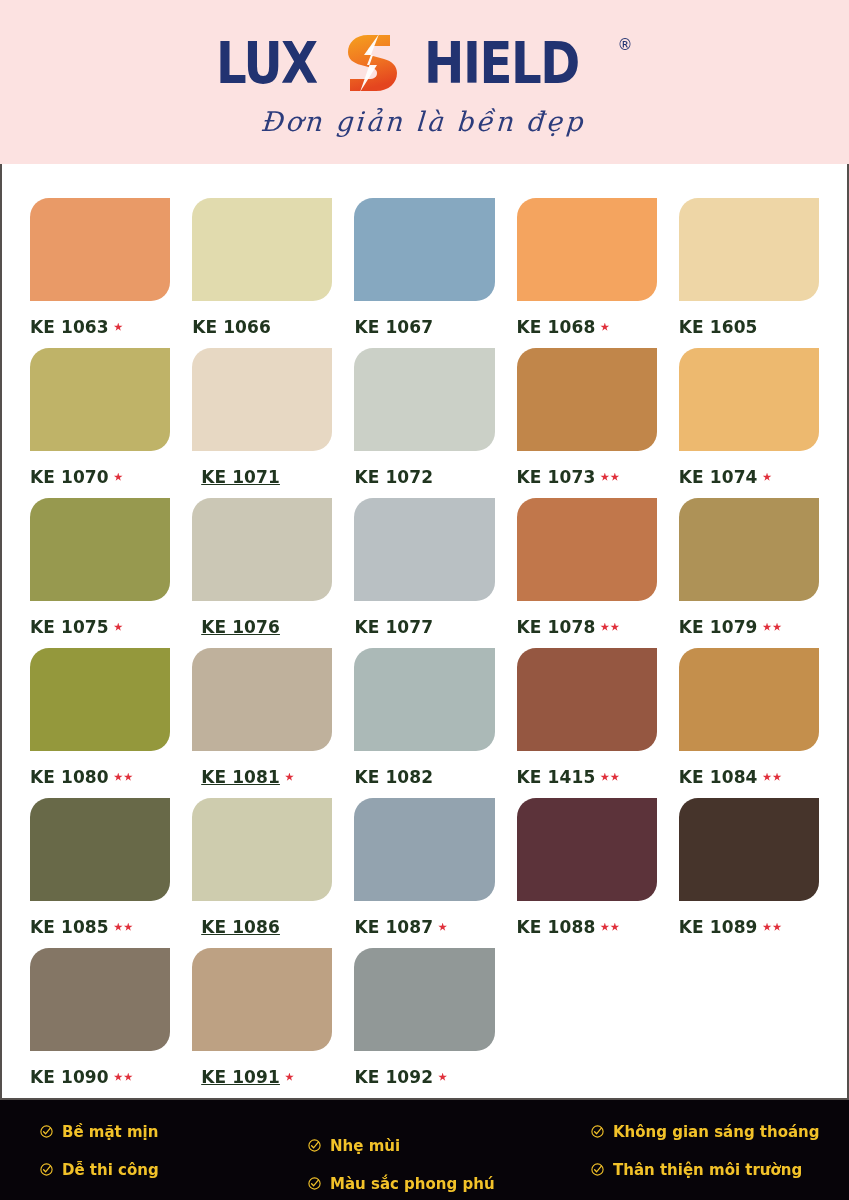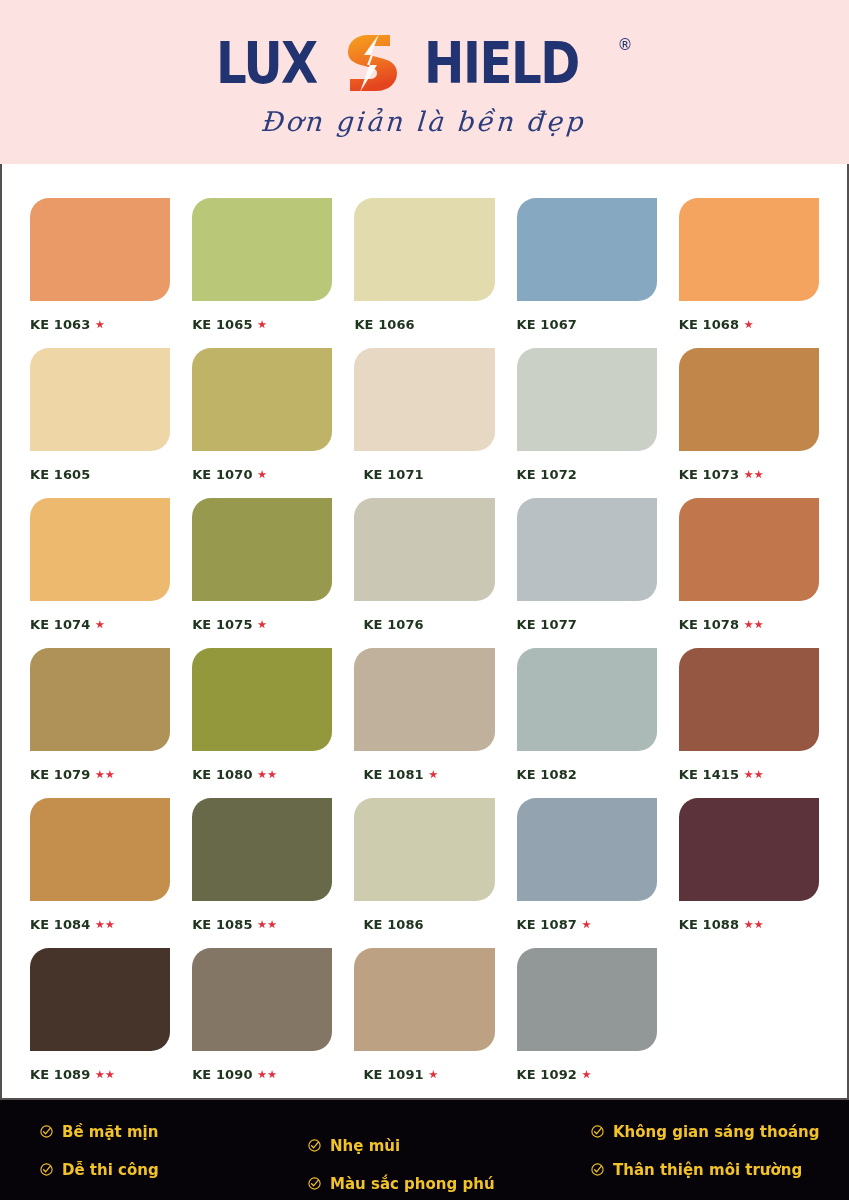--- a/index.html
+++ b/index.html
@@ -112,28 +112,28 @@
     height: 103px;
     border-radius: 19px 0 19px 0;
   }
 
   .chip-label {
     display: flex;
     align-items: center;
     gap: 4px;
     margin-top: 16px;
     font-family: "DejaVu Sans", sans-serif;
-    font-size: 13px;
+    font-size: 17px;
     font-weight: bold;
     color: #20351f;
     letter-spacing: 0.1px;
     white-space: nowrap;
   }
 
-  .chip-label.indented { padding-left: 9px; }
+  .chip-label.indented { padding-left: 9px; text-decoration: underline; }
 
   .stars {
     display: inline-flex;
     gap: 1px;
     margin-left: 1px;
   }
 
   .star {
     display: inline-block;
     width: 9px;
@@ -222,29 +222,20 @@
         <div class="swatch-cell">
           <div class="chip" style="background: rgb(233, 154, 103);"></div>
           <div class="chip-label">
             <span>KE 1063</span>
             <span class="stars">
               <span class="star" style="background: rgb(224, 48, 60);"></span>
             </span>
           </div>
         </div>
         <div class="swatch-cell">
-          <div class="chip" style="background: rgb(184, 200, 120);"></div>
-          <div class="chip-label">
-            <span>KE 1065</span>
-            <span class="stars">
-              <span class="star" style="background: rgb(224, 48, 60);"></span>
-            </span>
-          </div>
-        </div>
-        <div class="swatch-cell">
           <div class="chip" style="background: rgb(225, 219, 174);"></div>
           <div class="chip-label">
             <span>KE 1066</span>
           </div>
         </div>
         <div class="swatch-cell">
           <div class="chip" style="background: rgb(134, 168, 192);"></div>
           <div class="chip-label">
             <span>KE 1067</span>
           </div>

